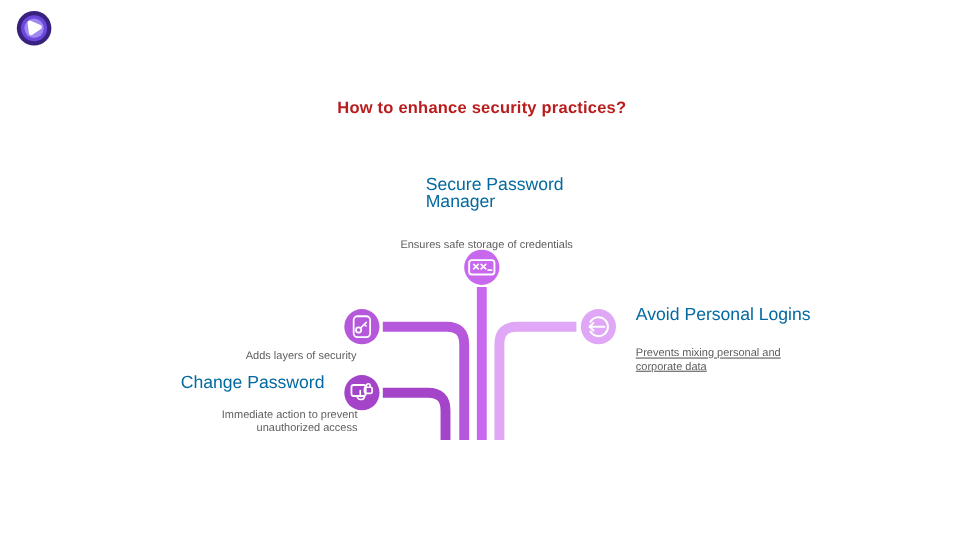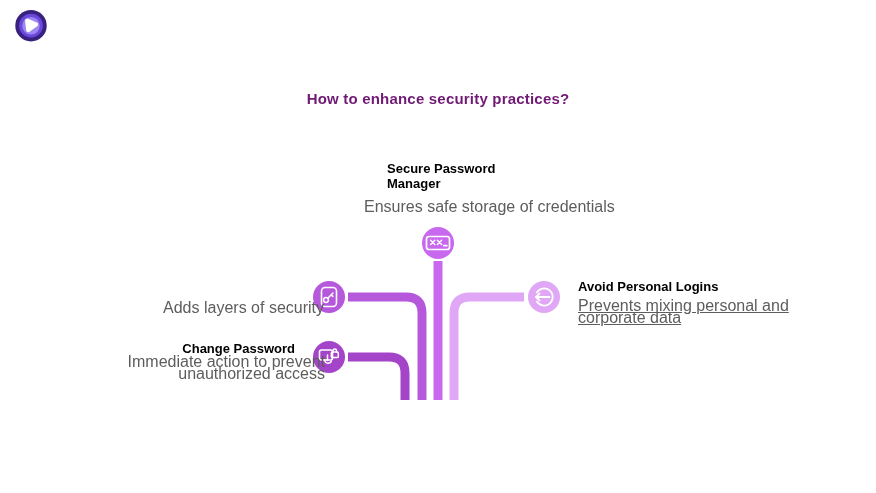--- a/index.html
+++ b/index.html
@@ -6,32 +6,32 @@
   .stage{
     position:relative;
     width:876px;height:493px;
     background:#ffffff;
     overflow:hidden;
     font-family:"Liberation Sans", sans-serif;
   }
   .main-title{
     position:absolute;left:0;right:0;top:90px;
     text-align:center;
-    font-size:15px;font-weight:bold;color:#701a75;
+    font-size:15px;font-weight:bold;color:#b91c1c;
     letter-spacing:.2px;
   }
   .node-label{
     position:absolute;
-    font-size:13px;font-weight:bold;color:#000000;
+    font-size:16px;font-weight:normal;color:#0369a1;
     white-space:pre-line;line-height:15px;
   }
   .node-desc{
     position:absolute;
-    font-size:16px;color:#5d5d5d;
-    white-space:pre-line;line-height:11.5px;
+    font-size:10px;color:#5d5d5d;
+    white-space:pre-line;line-height:11.5px;margin-top:16px;
   }
   .align-right{text-align:right;}
   svg{position:absolute;left:0;top:0;}
   .diagram-svg{width:876px;height:493px;}
   .logo-svg{left:8px;top:5px;width:46px;height:46px;}
 </style>
 </head>
 <body>
 
 <div class="stage">

